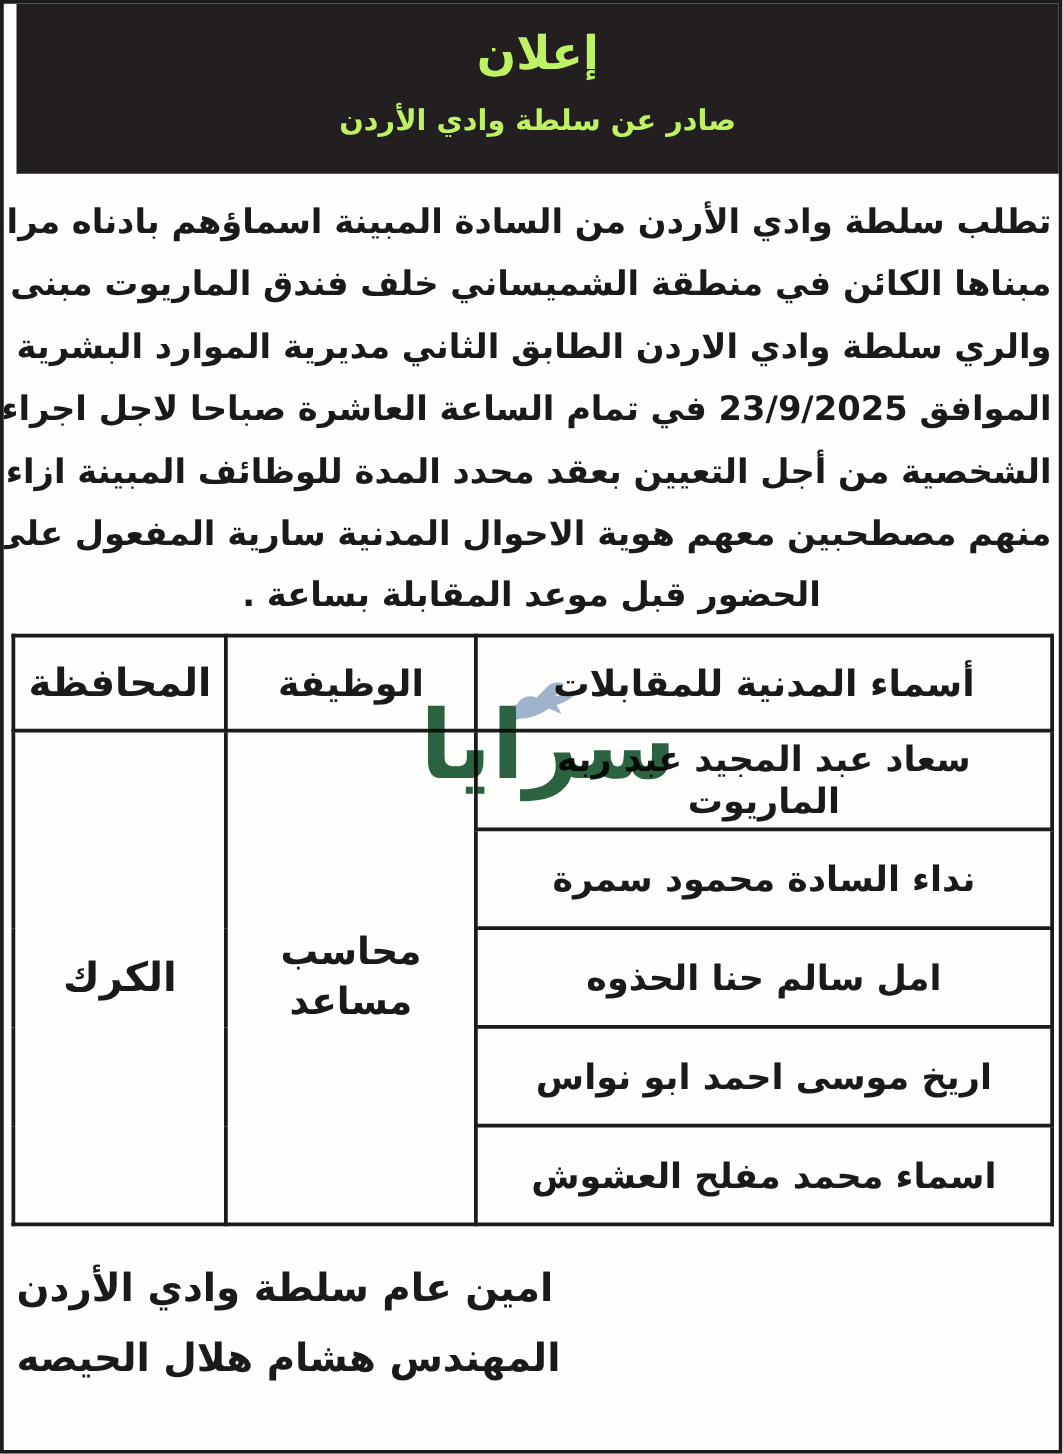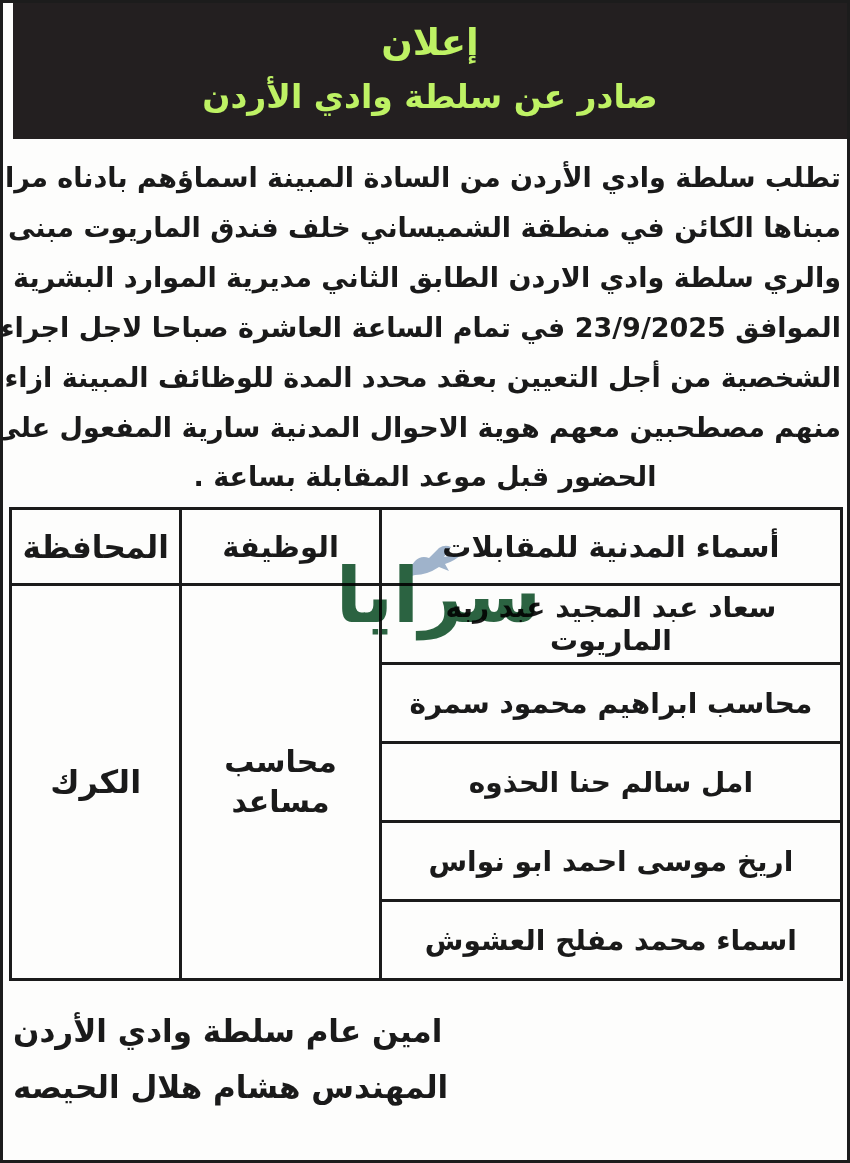--- a/index.html
+++ b/index.html
@@ -22,21 +22,21 @@
   .banner {
     background: #231f20;
     color: #bef264;
     height: 136px;
     margin-left: 10px;      
     margin-right: 0;
     text-align: center;
     padding-top: 14px;
   }
   .banner .title { font-size: 37px; line-height: 52px; letter-spacing: 1px; }
-  .banner .subtitle { font-size: 33px; line-height: 56px; }
+  .banner .subtitle { font-size: 23px; line-height: 56px; }
   
   .body-text {
     padding: 14px 6px 0 6px;
     font-size: 27px;
   }
   .body-text .jline {
     height: 50px;
     line-height: 50px;
     text-align: justify;
     text-align-last: justify;
@@ -138,21 +138,21 @@
     </thead>
     <tbody>
       <tr>
         <td class="name-cell">سعاد عبد المجيد عبد ربه الماريوت</td>
         <td class="job-cell" rowspan="5">
           <span>محاسب مساعد</span>
         </td>
         <td class="gov-cell" rowspan="5">الكرك</td>
       </tr>
       <tr>
-        <td class="name-cell">محاسب ابراهيم محمود سمرة</td>
+        <td class="name-cell">نداء السادة محمود سمرة</td>
       </tr>
       <tr>
         <td class="name-cell">امل سالم حنا الحذوه</td>
       </tr>
       <tr>
         <td class="name-cell">اريخ موسى احمد ابو نواس</td>
       </tr>
       <tr>
         <td class="name-cell">اسماء محمد مفلح العشوش</td>
       </tr>

